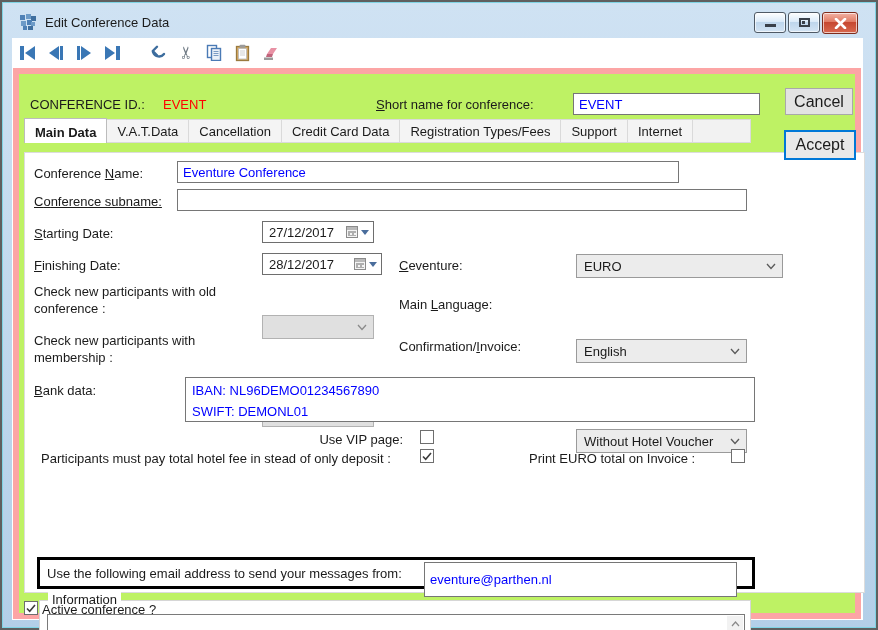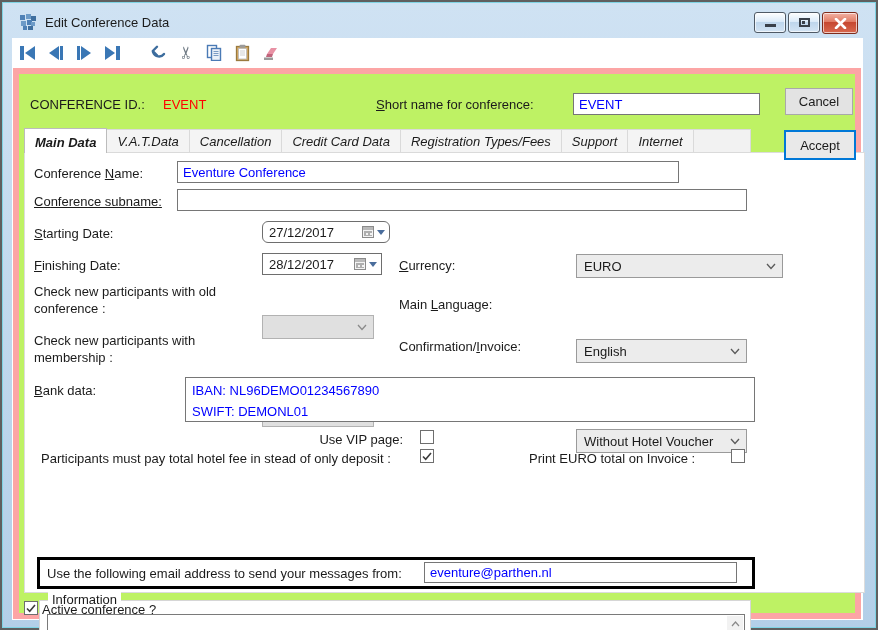--- a/index.html
+++ b/index.html
@@ -28,21 +28,21 @@
   .cut-glyph { font-size:17px; color:#6f7a84; transform:rotate(-90deg); display:inline-block; line-height:1; }
 
   
   .panel { position:absolute; left:1px; top:30px; width:848px; height:551px; border:6px solid #fca5a5; background:#bef264; }
   .abs { position:absolute; }
   .lbl { white-space:nowrap; }
   .mn { text-decoration:underline; }
   .red { color:#ff0000; }
 
   input.tbox { border:1px solid #767676; height:22px; font-family:"Liberation Sans",sans-serif; font-size:13px; padding:0 5px; color:#0000ff; background:#fff; width:100%; }
-  .btn { display:flex; align-items:center; justify-content:center; background:#e3e3e3; border:1px solid #a9a9a9; font-size:13px; cursor:pointer; }
+  .btn { display:flex; align-items:center; justify-content:center; background:#e3e3e3; border:1px solid #a9a9a9; font-size:16px; cursor:pointer; }
   .btn.accept { border:2px solid #0078d7; background:#e9e9e9; }
 
   
   .tabstrip { display:flex; background:#f2f2f2; border:1px solid #dadada; height:24px; align-items:stretch; }
   .tab { padding:0 10px; display:flex; align-items:center; border-right:1px solid #dadada; cursor:pointer; background:#f4f4f4; color:#1b1b1b; }
   .tab.active { background:#fff; font-weight:bold; border:1px solid #bcbcbc; border-bottom:none; margin:-2px 0 -1px -1px; padding-top:2px; z-index:3; }
   .tabpanel { border:1px solid #dcdcdc; background:#fff; }
 
   
   .select { background:#ececec; border:1px solid #9a9a9a; display:flex; align-items:center; padding:0 22px 0 7px; position:relative; cursor:pointer; height:24px; }
@@ -168,21 +168,21 @@
       <div class="abs lbl" style="left:11px; top:23px;">CONFERENCE ID.:</div>
       <div class="abs lbl red" style="left:144px; top:23px;">EVENT</div>
       <div class="abs lbl" style="left:357px; top:23px;"><span></span><span class="mn">S</span><span>hort name for conference:</span></div>
       <div class="abs" style="left:554px; top:19px; width:187px;">
         <input class="tbox" value="EVENT" style="">
       </div>
 
       <div class="abs btn" style="left:766px; top:14px; width:68px; height:27px;">Cancel</div>
       <div class="abs btn accept" style="left:765px; top:56px; width:72px; height:30px; z-index:5;">Accept</div>
 
-      <div class="abs tabstrip" style="left:5px; top:55px; width:727px; z-index:2;font-style:italic;">
+      <div class="abs tabstrip" style="left:5px; top:45px; width:727px; z-index:2;">
         <div class="tab active">Main Data</div>
         <div class="tab">V.A.T.Data</div>
         <div class="tab">Cancellation</div>
         <div class="tab">Credit Card Data</div>
         <div class="tab">Registration Types/Fees</div>
         <div class="tab">Support</div>
         <div class="tab">Internet</div>
       </div>
 
       <div class="abs tabpanel" style="left:5px; top:78px; width:841px; height:441px;">
@@ -191,33 +191,33 @@
         <div class="abs" style="left:152px; top:8px; width:502px;">
           <input class="tbox" value="Eventure Conference" style="">
         </div>
 
         <div class="abs lbl" style="left:9px; top:41px;text-decoration:underline;"><span>C</span><span class="mn">o</span><span>nference subname:</span></div>
         <div class="abs" style="left:152px; top:36px; width:570px;">
           <input class="tbox" value="" style="">
         </div>
 
         <div class="abs lbl" style="left:9px; top:73px;"><span></span><span class="mn">S</span><span>tarting Date:</span></div>
-        <div class="abs datebox" style="left:237px; top:68px; width:128px;border-radius:6px;">
+        <div class="abs datebox" style="left:237px; top:68px; width:112px;">
           <span class="dtxt">27/12/2017</span>
           <span class="cal"></span>
           <span class="tri"></span>
         </div>
 
         <div class="abs lbl" style="left:9px; top:105px;"><span></span><span class="mn">F</span><span>inishing Date:</span></div>
         <div class="abs datebox" style="left:237px; top:100px; width:120px;">
           <span class="dtxt">28/12/2017</span>
           <span class="cal"></span>
           <span class="tri"></span>
         </div>
-        <div class="abs lbl" style="left:374px; top:105px;"><span></span><span class="mn">C</span><span>urrency:</span></div>
+        <div class="abs lbl" style="left:374px; top:105px;"><span></span><span class="mn">C</span><span>eventure:</span></div>
         <div class="abs select" style="left:551px; top:101px; width:207px;">
           <span>EURO</span>
           <svg class="chev" width="10" height="7" viewBox="0 0 10 7">
               <path d="M1 1 L5 5.5 L9 1" fill="none" stroke="#5a5a5a" stroke-width="1.3"></path>
             </svg>
         </div>
 
         <div class="abs" style="left:9px; top:130px; width:215px; line-height:17px;">Check new participants with old conference :</div>
         <div class="abs select disabled" style="left:237px; top:138px; width:112px;">
           <span></span>
@@ -278,21 +278,21 @@
                   </svg>
                 </div>
 
             </div>
           </div>
         </div>
 
         <div class="abs emailbox" style="left:12px; top:404px; width:718px; height:32px;">
           <div class="abs lbl" style="left:7px; top:6px;">Use the following email address to send your messages from:</div>
           <div class="abs" style="left:384px; top:2px; width:313px;">
-            <input class="tbox" style="height: 21px;" value="eventure@parthen.nl">
+            <input class="tbox" style="height: 35px;" value="eventure@parthen.nl">
           </div>
         </div>
       </div>
 
       <span class="abs cb on" style="left:5px; top:527px;">
         <svg width="10" height="9" viewBox="0 0 10 9">
             <path d="M1 4.5 L3.7 7.2 L9 1" fill="none" stroke="#3c3c3c" stroke-width="1.6"></path>
           </svg>
       </span>
       <div class="abs lbl" style="left:23px; top:528px;">Active conference ?</div>

